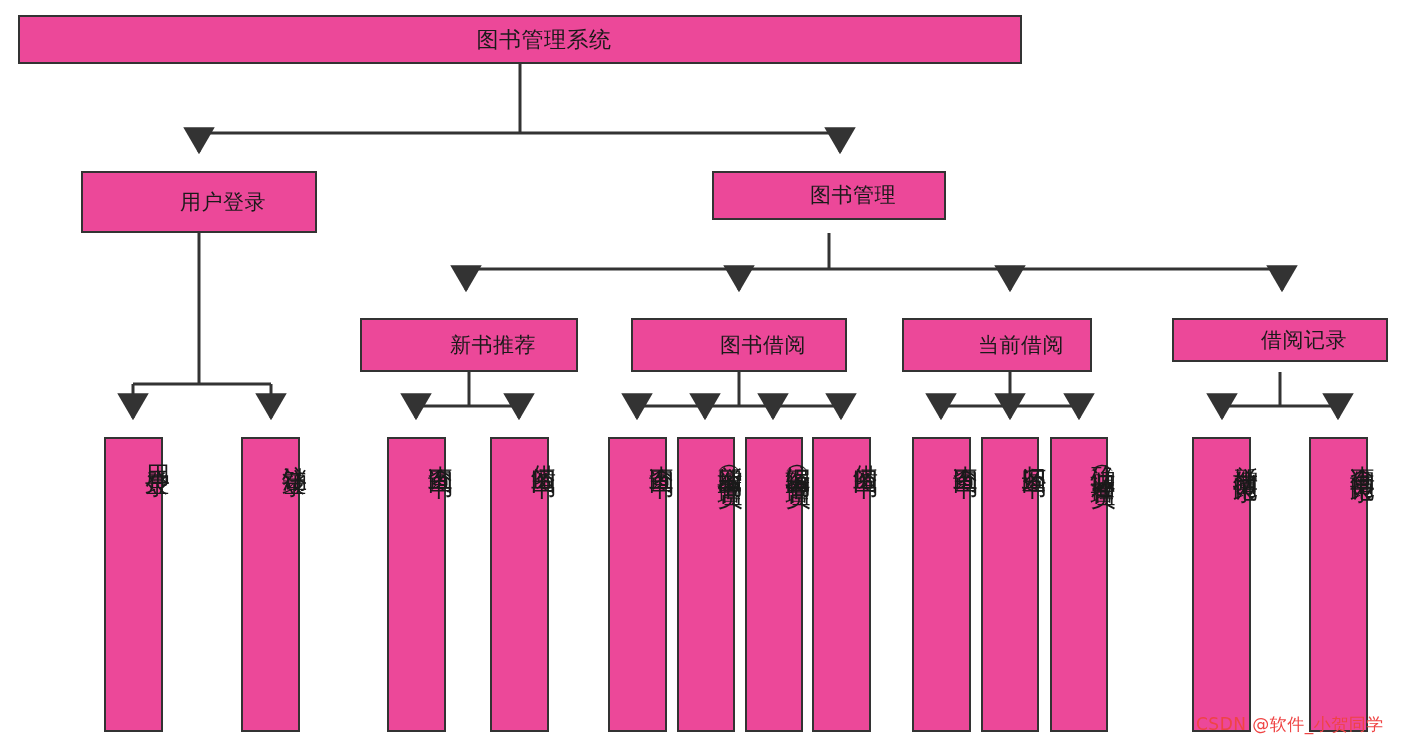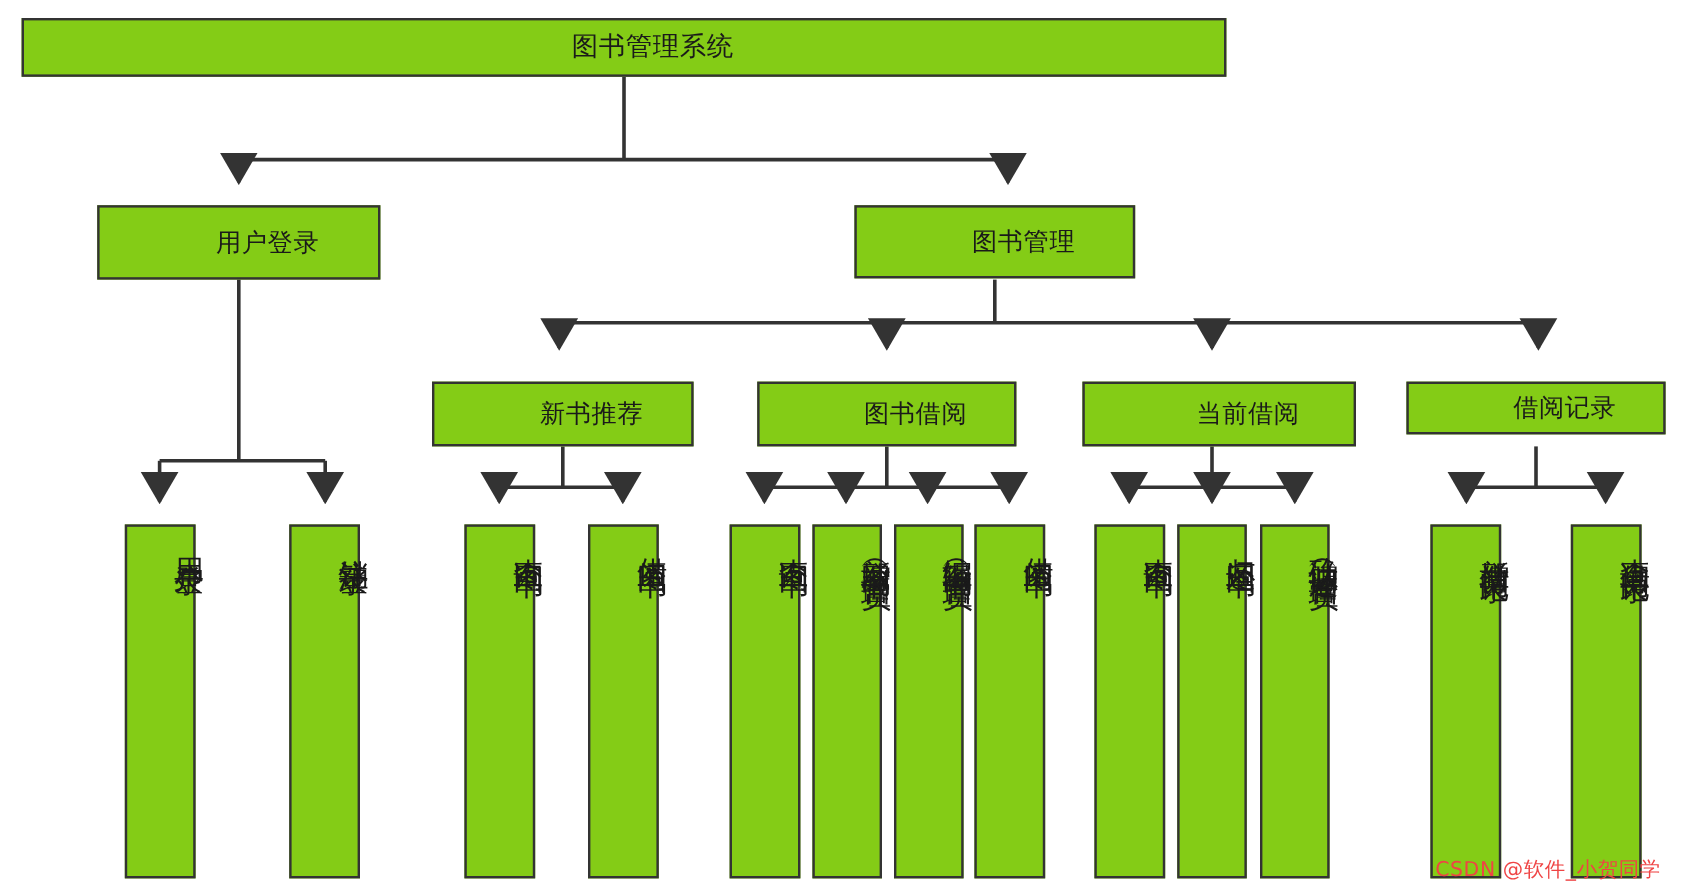--- a/index.html
+++ b/index.html
@@ -21,21 +21,21 @@
     position: absolute;
     left: 0;
     top: 0;
     width: 1405px;
     height: 747px;
   }
   .node {
     position: absolute;
     box-sizing: border-box;
     border: 2px solid #333333;
-    background: #84cc16;
+    background: #ec4899;
     display: flex;
     align-items: center;
     justify-content: center;
     color: #1a1a1a;
     padding-left: 48px;
   }
   .node .lbl {
     display: block;
     text-align: center;
     line-height: 1.18;
@@ -126,31 +126,31 @@
     </g>
   </svg>
 
   <div class="node horiz root" style="left:18px; top:15px; width:1004px; height:49px;">
     <span class="lbl">图书管理系统</span>
   </div>
 
   <div class="node horiz" style="left:81px; top:171px; width:236px; height:62px;">
     <span class="lbl">用户登录</span>
   </div>
-  <div class="node horiz" style="left:712px; top:171px; width:234px; height:61px;">
+  <div class="node horiz" style="left:712px; top:171px; width:234px; height:49px;">
     <span class="lbl">图书管理</span>
   </div>
 
   <div class="node horiz" style="left:631px; top:318px; width:216px; height:54px;">
     <span class="lbl">图书借阅</span>
   </div>
   <div class="node horiz" style="left:360px; top:318px; width:218px; height:54px;">
     <span class="lbl">新书推荐</span>
   </div>
-  <div class="node horiz" style="left:902px; top:318px; width:228px; height:54px;">
+  <div class="node horiz" style="left:902px; top:318px; width:190px; height:54px;">
     <span class="lbl">当前借阅</span>
   </div>
   <div class="node horiz" style="left:1172px; top:318px; width:216px; height:44px;">
     <span class="lbl">借阅记录</span>
   </div>
 
   <div class="node vert" style="left:104px; top:437px; width:59px; height:295px;">
     <span class="lbl">用户登录</span>
   </div>
   <div class="node vert" style="left:241px; top:437px; width:59px; height:295px;">

